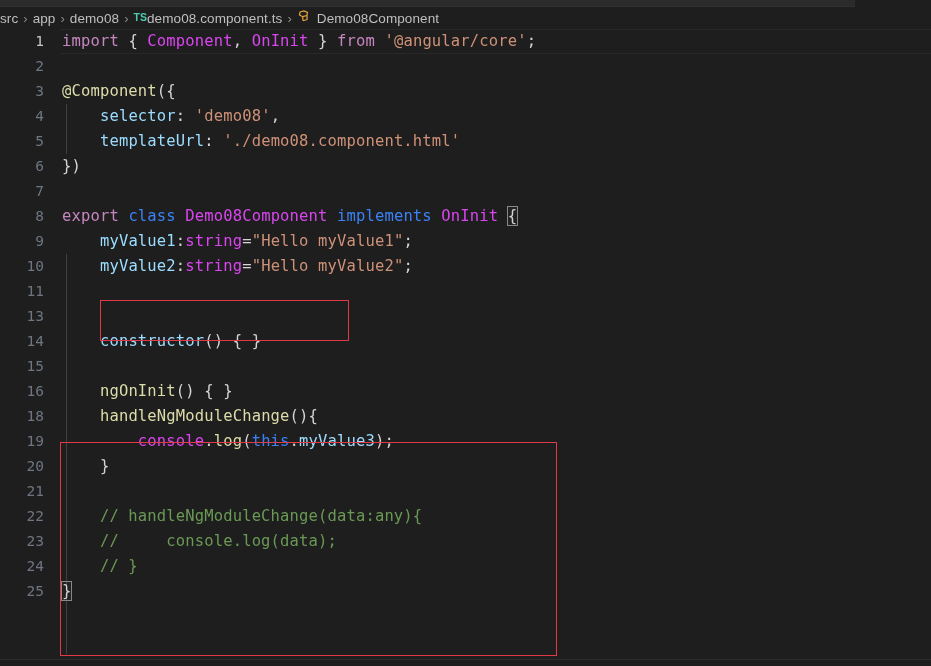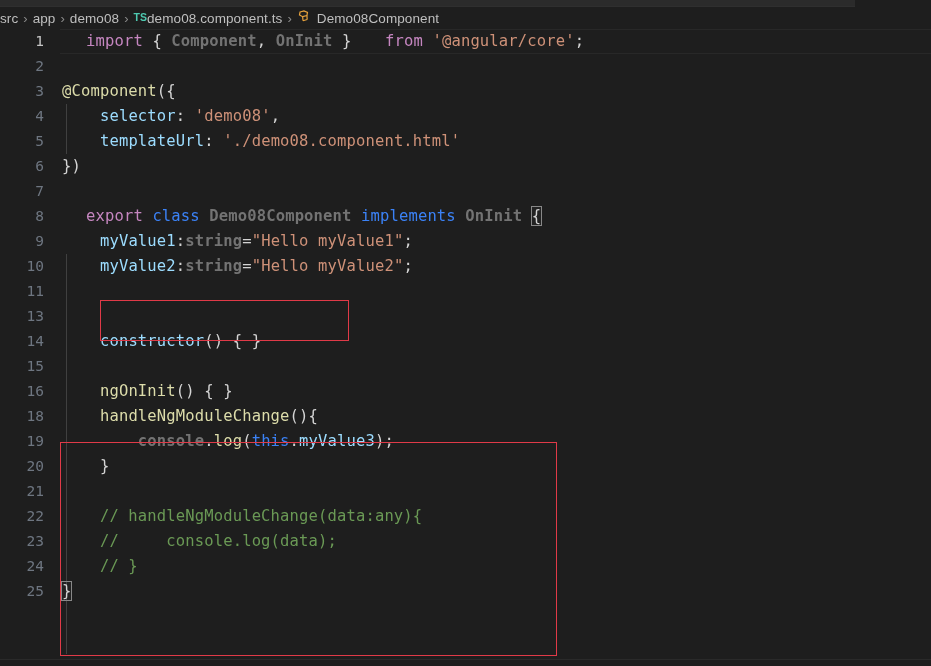--- a/index.html
+++ b/index.html
@@ -108,23 +108,23 @@
     position: absolute;
     left: 62px;
     font-family: "DejaVu Sans Mono", monospace;
     font-size: 15.5px;
     white-space: pre;
     color: #d4d4d4;
     letter-spacing: 0.15px;
   }
 
   
-  .kw      { color: #c586c0; margin-left: 24px; }   
+  .kw      { color: #c586c0; }   
   .kw2     { color: #3b82f6; }   
-  .type    { color: #737373; font-weight: bold; }   
+  .type    { color: #d946ef; }   
   .str     { color: #ce9178; }   
   .fn      { color: #dcdcaa; }   
   .prop    { color: #9cdcfe; }   
   .punc    { color: #d4d4d4; }
   .com     { color: #6a9955; }
 
   
   .guide {
     position: absolute;
     width: 1px;

